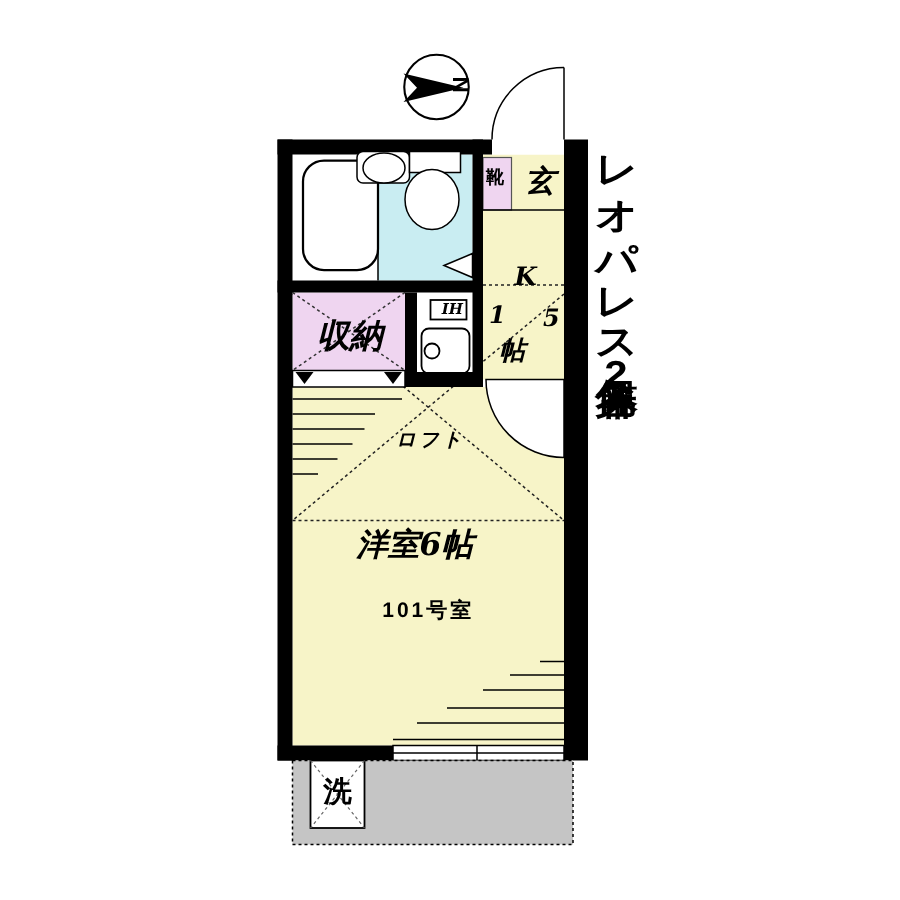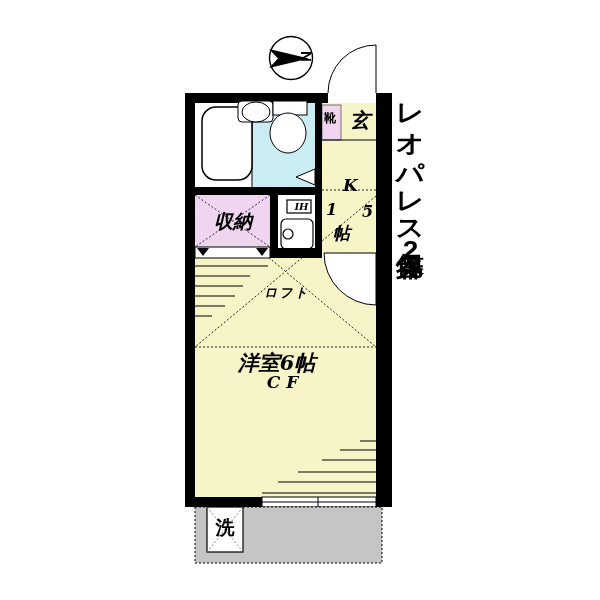--- a/index.html
+++ b/index.html
@@ -17,21 +17,21 @@
     transform:scaleX(1.12);transform-origin:left top;
   }
   #genkan-label{left:350px;top:107px;font-size:20px;}
   #shoebox-label{left:324px;top:110px;font-size:12px;font-weight:bold;}
   #k-char-0{left:343px;top:175px;font-size:17px;}
   #k-char-1{left:326px;top:200px;font-size:16px;}
   #k-char-2{left:362px;top:202px;font-size:16px;}
   #k-char-3{left:333px;top:222px;font-size:17px;}
   #ih-label{left:287px;top:200px;width:29px;height:13px;font-size:10px;line-height:13px;
     text-align:center;font-family:"DejaVu Serif",serif;font-style:italic;font-weight:bold;}
-  #closet-label{left:195px;width:76px;top:209px;text-align:center;font-size:19px;}
+  #closet-label{left:195px;width:76px;top:209px;text-align:center;font-size:22px;}
   #loft-label{left:264px;top:284px;font-size:13px;letter-spacing:2px;}
   #room-label{left:195px;width:163px;top:349px;text-align:center;font-size:21px;}
   #floor-label{left:195px;width:181px;top:372px;text-align:center;font-size:17px;letter-spacing:6px;}
   #unit-label{left:195px;width:181px;top:398px;text-align:center;font-size:14px;font-weight:bold;letter-spacing:2px;}
   #terrace-label{left:240px;width:142px;top:518px;text-align:center;font-size:18px;font-weight:bold;letter-spacing:4px;}
   #laundry-label{left:207px;width:36px;top:515px;text-align:center;font-size:19px;font-weight:bold;}
   #compass-n{left:301px;top:48px;font-size:15px;font-weight:bold;transform:rotate(90deg);}
 </style>
 </head>
 <body>
@@ -142,17 +142,17 @@
 <div id="k-char-1" class="lbl script">1</div>
 <div id="k-char-2" class="lbl script">5</div>
 <div id="k-char-3" class="lbl script">帖</div>
 <div id="ih-label" class="lbl">IH</div>
 
 <div id="closet-label" class="lbl script">収納</div>
 
 <div id="loft-label" class="lbl script">ロフト</div>
 
 <div id="room-label" class="lbl script">洋室6帖</div>
-<div id="floor-label" class="lbl script">CF</div>
+<div id="unit-label" class="lbl gothic">101号室</div>
 
 <div id="laundry-label" class="lbl">洗</div>
 
 </div>
 
 </body></html>

